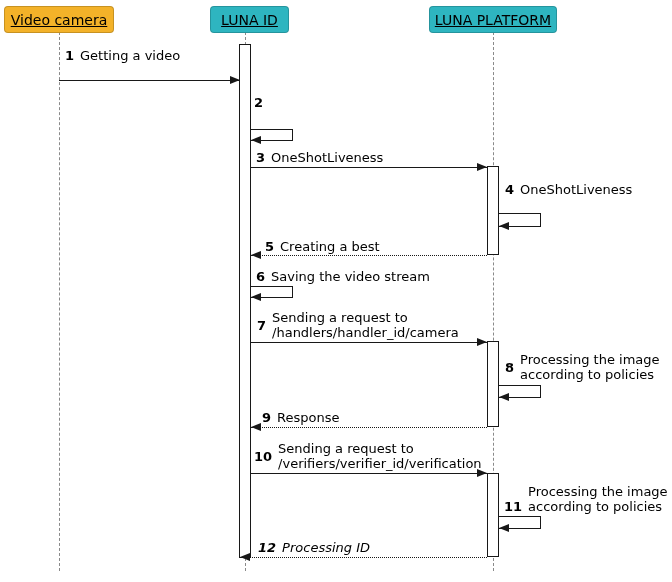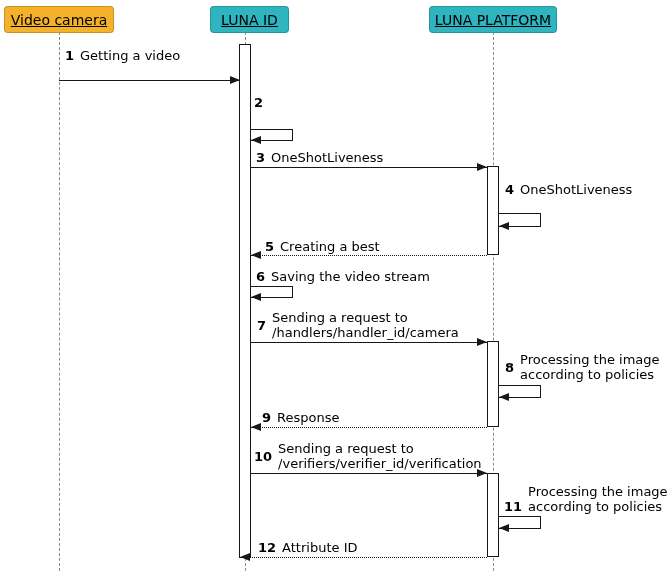--- a/index.html
+++ b/index.html
@@ -182,19 +182,19 @@
     <div class="arrow-left" style="left: 499px; top: 524px; border-right-color: rgb(24, 24, 24);"></div>
     <div class="msg-label" style="left: 504px; top: 484px; color: rgb(0, 0, 0); align-items: flex-end;">
       <span class="msg-num">11</span>
       <div class="msg-text">
         <div>Processing the image</div>
         <div>according to policies</div>
       </div>
     </div>
     <div class="msg-line dotted" style="left: 240px; top: 557px; width: 247px; border-top-color: rgb(24, 24, 24);"></div>
     <div class="arrow-left" style="left: 240px; top: 553px; border-right-color: rgb(24, 24, 24);"></div>
-    <div class="msg-label" style="left: 258px; top: 540px; color: rgb(0, 0, 0);">
+    <div class="msg-label" style="left: 258px; top: 540px; color: rgb(0, 0, 0); font-style: italic;">
       <span class="msg-num">12</span>
       <div class="msg-text">
-        <div>Attribute ID</div>
+        <div>Processing ID</div>
       </div>
     </div>
   </div>
 
 </body></html>

